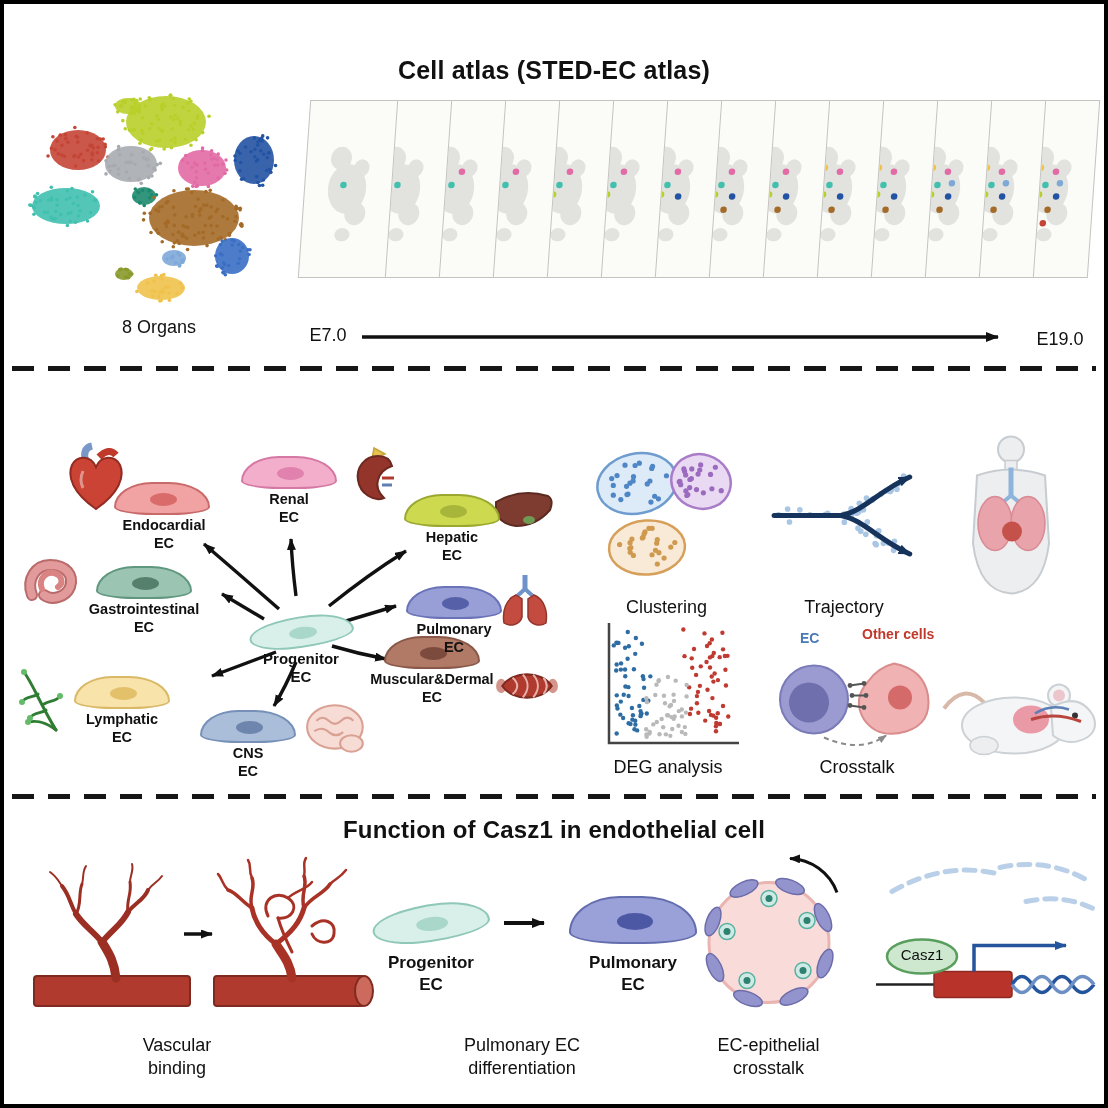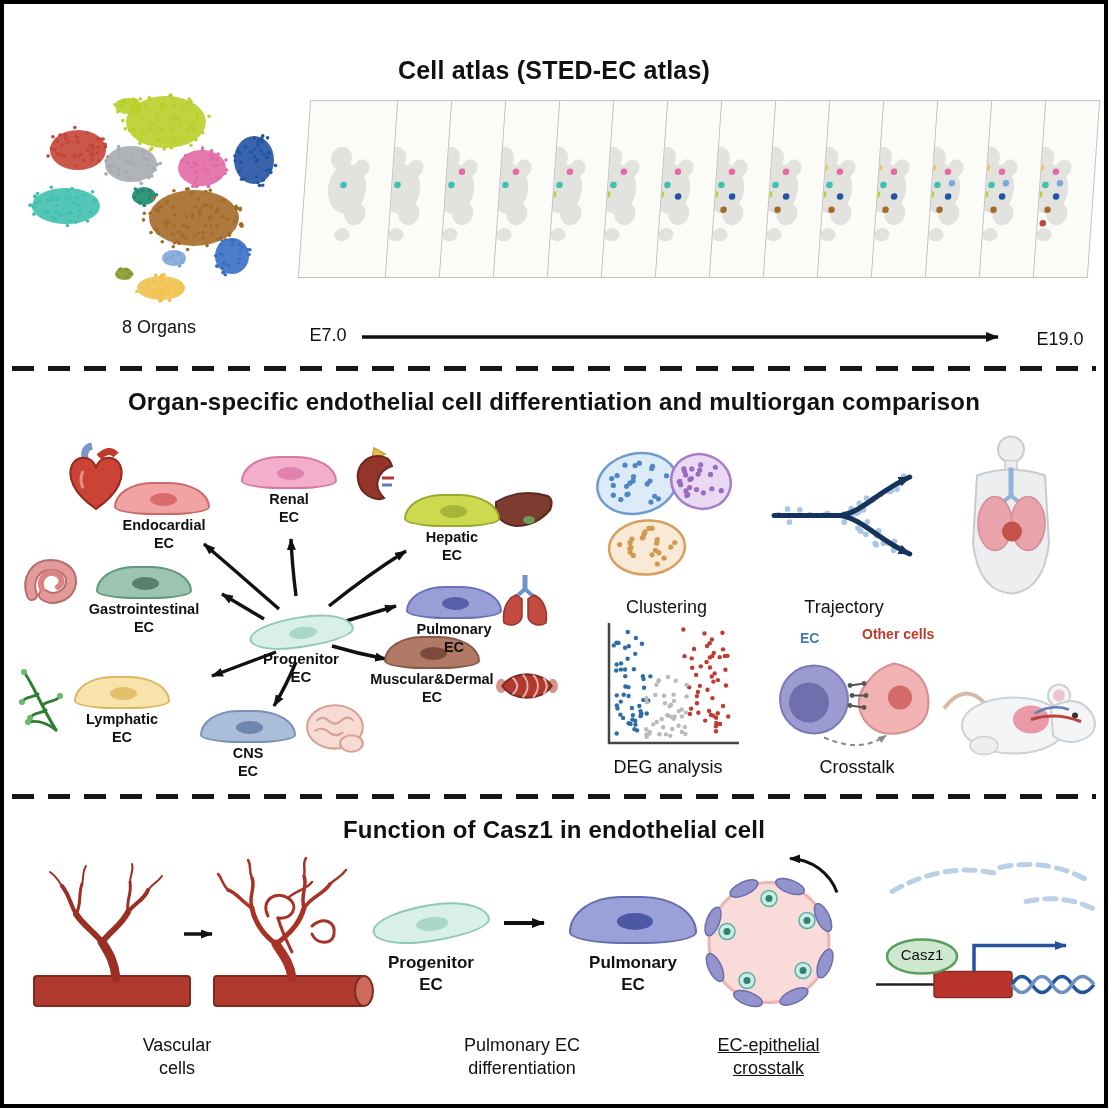--- a/index.html
+++ b/index.html
@@ -688,21 +688,20 @@
             <path d="M0,0 L13,5 L0,10 Z" fill="#111"></path>
           </marker>
         </defs>
       <line x1="6" y1="13" x2="642" y2="13" stroke="#111" stroke-width="3.5" marker-end="url(#mA)"></line>
     </svg>
   </div>
   <div class="lab" style="left:1020px;top:324px;width:72px;">E19.0</div>
 
   <div class="divider" style="top:362px;"></div>
 
-  <div class="ttl" style="top:384px;left:0;width:100%;font-size:24px;">Organ-specific endothelial cell differentiation and multiorgan comparison</div>
 
   <div class="abs" style="left:20px;top:430px;">
     <svg width="545" height="355" viewBox="0 0 545 355">
       <defs>
           <marker id="mB" markerWidth="13" markerHeight="11" refX="11" refY="4.5" orient="auto" markerUnits="userSpaceOnUse">
             <path d="M0,0 L12,4.5 L0,9 Z" fill="#111"></path>
           </marker>
         </defs>
       <g stroke="#111" stroke-width="3.4" fill="none">
         <path d="M255,175 Q215,140 180,110" marker-end="url(#mB)"></path>
@@ -1258,21 +1257,21 @@
         <path d="M16,34 C10,28 10,22 6,18" stroke-width="2.5"></path>
         <path d="M40,22 C36,14 40,10 36,4" stroke-width="2.5"></path>
         <path d="M118,28 C124,22 128,22 134,14" stroke-width="2.5"></path>
         <path d="M92,20 C94,12 90,8 94,2" stroke-width="2.5"></path>
         <path d="M76,42 C84,34 94,34 100,26" stroke-width="2.5"></path>
       </g>
     </svg>
   </div>
   <div class="lab" style="left:88px;top:1030px;width:170px;">
     <span>Vascular</span>
-      <span>cells</span>
+      <span>binding</span>
   </div>
 
   <div class="lens" style="left:368px;top:900px;width:118px;height:38px;background:#d8f0e9;border:2.5px solid #8fc7b8;">
       <div class="nuc" style="left:42px;top:11px;width:32px;height:14px;background:#a9d8cb;"></div>
     </div>
   <div class="lab" style="left:368px;top:948px;width:118px;font-weight:bold;font-size:17px;">
     <span>Progenitor</span>
       <span>EC</span>
   </div>
   <div class="abs" style="left:498px;top:906px;">
@@ -1323,21 +1322,21 @@
         <circle cx="45" cy="81" r="8" fill="#cdeae4" stroke="#58b0a0" stroke-width="1.5"></circle>
           <circle cx="45" cy="81" r="3.5" fill="#2e8070"></circle>
         <circle cx="87" cy="48" r="8" fill="#cdeae4" stroke="#58b0a0" stroke-width="1.5"></circle>
           <circle cx="87" cy="48" r="3.5" fill="#2e8070"></circle>
         <circle cx="125" cy="70" r="8" fill="#cdeae4" stroke="#58b0a0" stroke-width="1.5"></circle>
           <circle cx="125" cy="70" r="3.5" fill="#2e8070"></circle>
       </g>
       <path d="M155,42 A52,52 0 0 0 108,8" stroke="#111" stroke-width="3" fill="none" marker-end="url(#mF)"></path>
     </svg>
   </div>
-  <div class="lab" style="left:672px;top:1030px;width:185px;text-decoration:underline;">
+  <div class="lab" style="left:672px;top:1030px;width:185px;">
     <span>EC-epithelial</span>
       <span>crosstalk</span>
   </div>
 
   <div class="abs" style="left:870px;top:848px;">
     <svg width="225" height="168" viewBox="0 0 225 165">
       <defs>
           <marker id="mG" markerWidth="13" markerHeight="11" refX="11" refY="4.5" orient="auto" markerUnits="userSpaceOnUse">
             <path d="M0,0 L12,4.5 L0,9 Z" fill="#24549c"></path>
           </marker>

